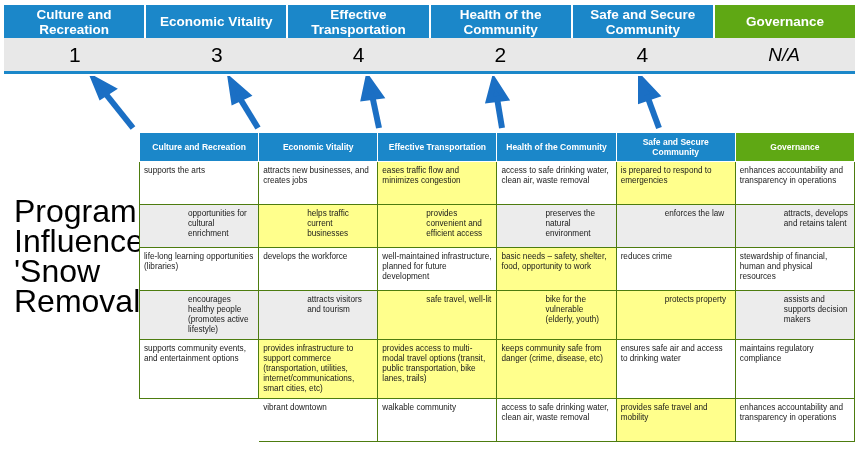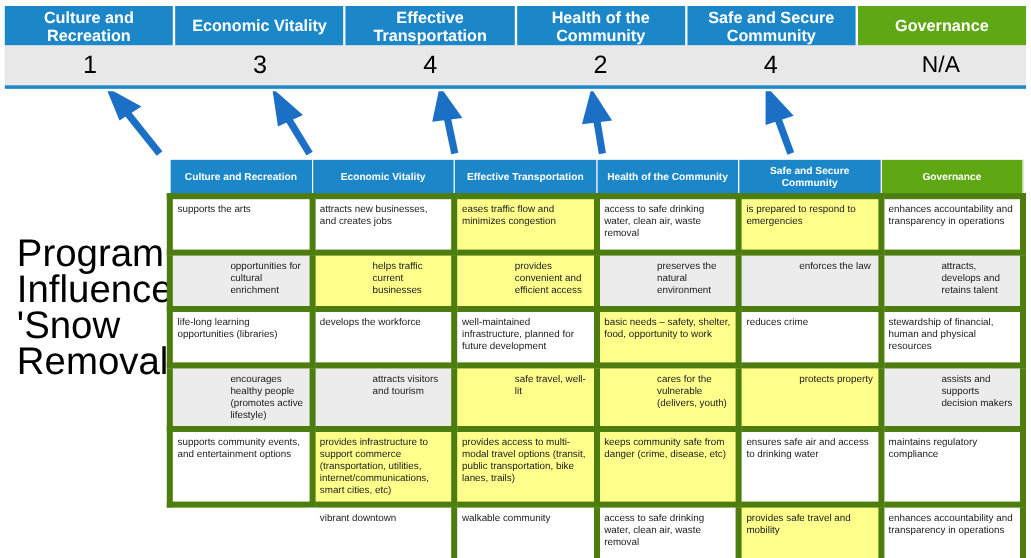--- a/index.html
+++ b/index.html
@@ -57,21 +57,21 @@
   }
   .score-cell {
     flex: 1 1 0;
     display: flex;
     align-items: center;
     justify-content: center;
     font-size: 21px;
     color: #000000;
     background: #e8e8e8;
   }
-  .score-cell.na { font-size: 19px; }
+  .score-cell.na { font-size: 19px; font-style: italic; }
 
   
   #program-label {
     position: absolute;
     left: 14px;
     top: 196px;
     width: 125px;
     font-size: 32px;
     line-height: 30px;
     color: #000000;
@@ -108,21 +108,21 @@
     border: 1px solid #ffffff;
     height: 22px;
   }
   #matrix th.gov { background: #5fa814; }
   #matrix td {
     font-size: 8.2px;
     line-height: 10px;
     color: #1a1a1a;
     vertical-align: top;
     padding: 4px 4px;
-    border: 5px solid #4d7c0f;
+    border: 1px solid #4d7c0f;
     background: #ffffff;
     height: 34px;
   }
   #matrix tr.alt td { background: #ececec; padding-left: 48px; }
   #matrix td.hl { background: #ffff8c !important; }
   #matrix td.empty { background: #ffffff !important; border-color: #ffffff; }
 </style>
 </head>
 <body>
 
@@ -193,21 +193,21 @@
         <td>develops the workforce</td>
         <td>well-maintained infrastructure, planned for future development</td>
         <td class="hl">basic needs – safety, shelter, food, opportunity to work</td>
         <td>reduces crime</td>
         <td>stewardship of financial, human and physical resources</td>
       </tr>
       <tr class="alt">
         <td>encourages healthy people (promotes active lifestyle)</td>
         <td>attracts visitors and tourism</td>
         <td class="hl">safe travel, well-lit</td>
-        <td class="hl">cares for the vulnerable (delivers, youth)</td>
+        <td class="hl">bike for the vulnerable (elderly, youth)</td>
         <td class="hl">protects property</td>
         <td>assists and supports decision makers</td>
       </tr>
       <tr>
         <td>supports community events, and entertainment options</td>
         <td class="hl">provides infrastructure to support commerce (transportation, utilities, internet/communications, smart cities, etc)</td>
         <td class="hl">provides access to multi-modal travel options (transit, public transportation, bike lanes, trails)</td>
         <td class="hl">keeps community safe from danger (crime, disease, etc)</td>
         <td>ensures safe air and access to drinking water</td>
         <td>maintains regulatory compliance</td>

